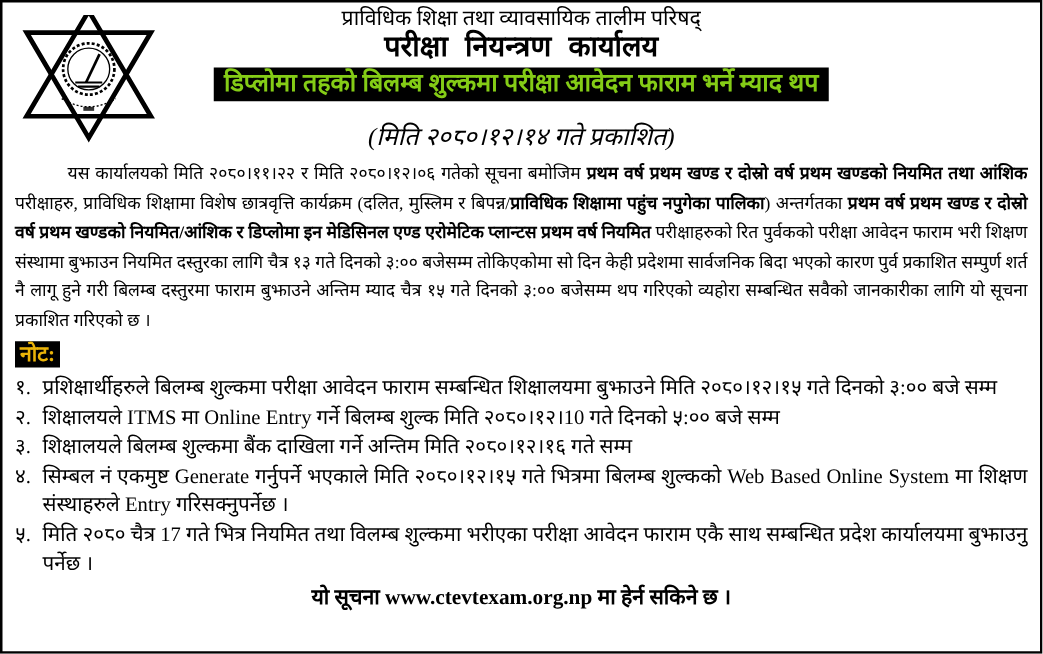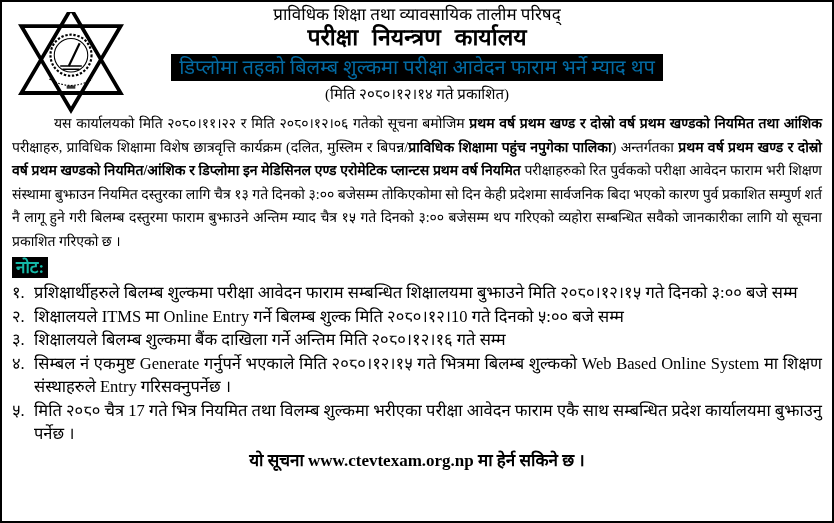--- a/index.html
+++ b/index.html
@@ -9,32 +9,32 @@
     position:relative; width:834px; height:523px; background:#fff;
     border:2px solid #000; padding:3px 10px 8px 10px; overflow:hidden;
   }
   .logo{ position:absolute; left:14px; top:10px; width:110px; height:108px; }
   .header{ text-align:center; }
   .org{ font-size:17px; line-height:20px; }
   .office{ font-size:23px; font-weight:bold; line-height:28px;font-family:Liberation Mono, monospace; }
   .location{ font-size:17px; line-height:21px; }
   .title-box{ line-height:28px; margin-top:1px; }
   .hl{
-    background:#000; color:#0369a1; font-weight:normal; font-size:20px;
+    background:#000; color:#84cc16; font-weight:bold; font-size:20px;
     display:inline-block; padding:0 8px; line-height:27px;
   }
-  .published{ font-size:15px; line-height:19px; margin-top:2px; }
+  .published{ font-size:20px; line-height:19px; margin-top:18px;font-style:italic; }
   .body-text{
     font-size:14px; line-height:23.5px; text-align:justify;
     text-indent:42px; margin-top:8px;
   }
   .body-text b{ font-weight:bold; }
   .note-label-row{ margin-top:4px; line-height:22px; }
   .note-hl{
-    background:#000; color:#14b8a6; font-weight:bold; font-size:17px;
+    background:#000; color:#eab308; font-weight:bold; font-size:17px;
     display:inline-block; padding:0 4px; line-height:21px;
   }
   .note-list{ margin-top:2px; }
   .note-item{ display:flex; font-size:16.5px; line-height:23.5px; }
   .note-item .num{ flex:none; width:22px; }
   .note-item .txt{ flex:1; text-align:justify; }
   .website{ text-align:center; font-weight:bold; font-size:17px; line-height:24px; margin-top:3px; }
 </style>
 </head>
 <body>

